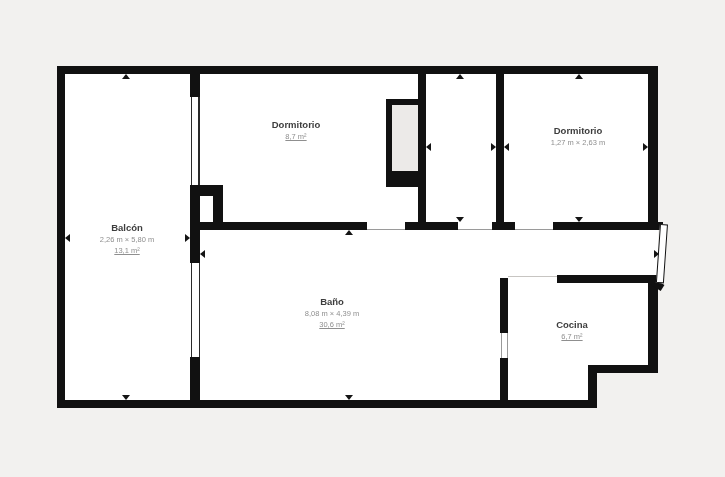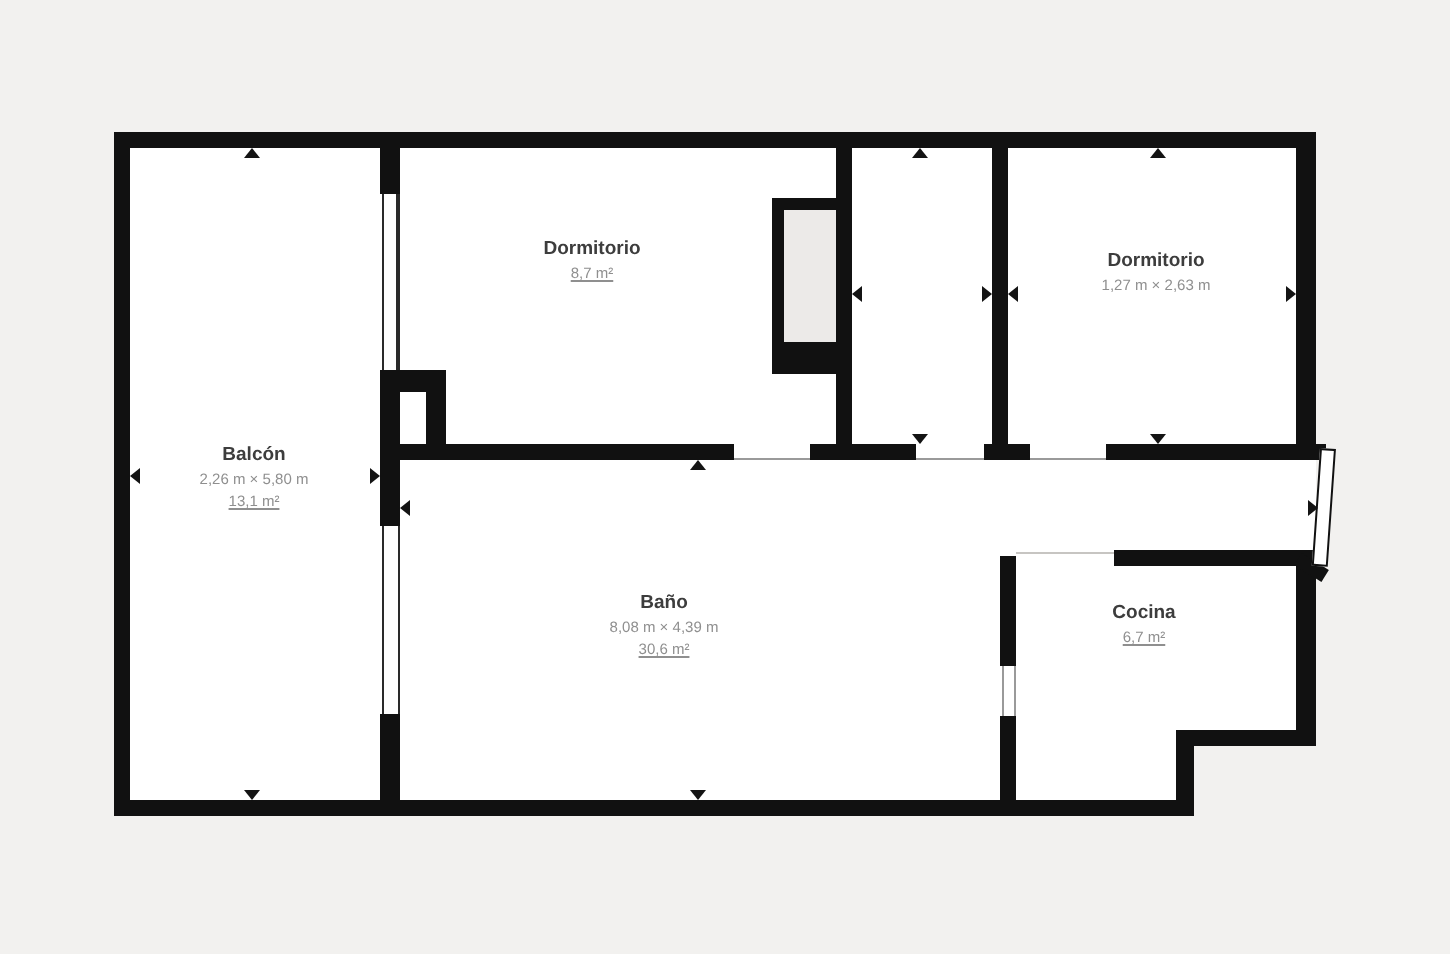--- a/index.html
+++ b/index.html
@@ -134,18 +134,18 @@
     <span class="room-name">Dormitorio</span>
     <span class="room-dims">1,27 m × 2,63 m</span>
   </div>
 
   <div class="room-label" style="left:262px;top:295px;">
     <span class="room-name">Baño</span>
     <span class="room-dims">8,08 m × 4,39 m</span>
     <span class="room-area">30,6 m²</span>
   </div>
 
-  <div class="room-label" style="left:502px;top:300px;">
+  <div class="room-label" style="left:502px;top:318px;">
     <span class="room-name">Cocina</span>
     <span class="room-area">6,7 m²</span>
   </div>
 
 </div>
 
 </body></html>

